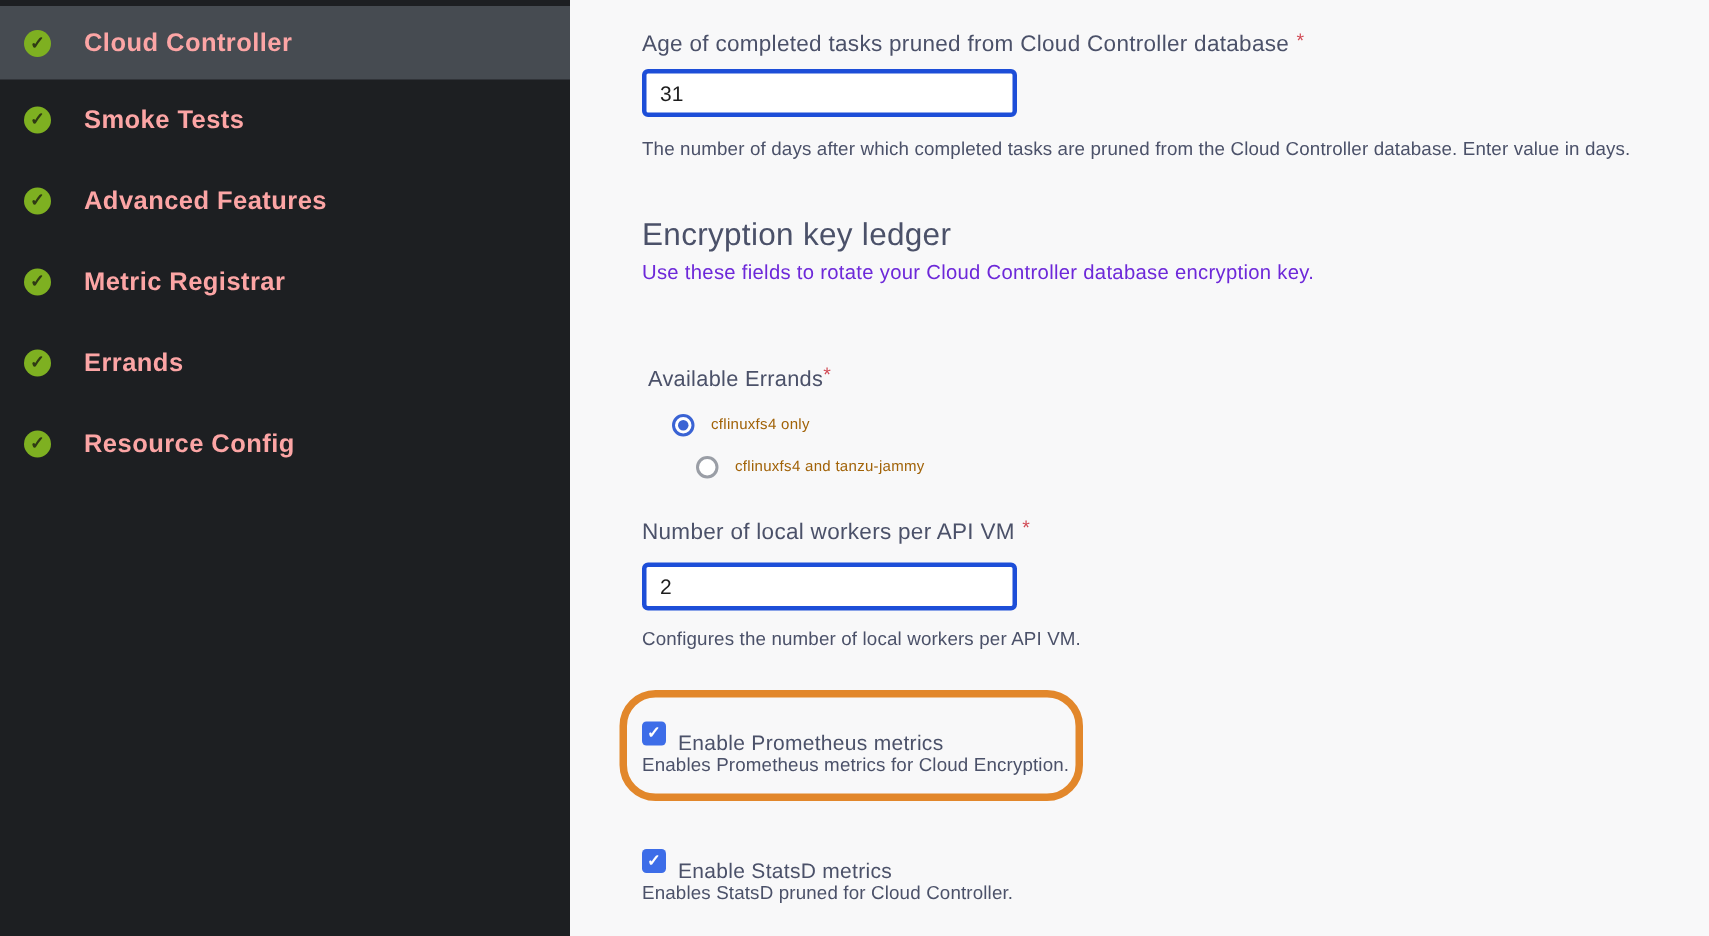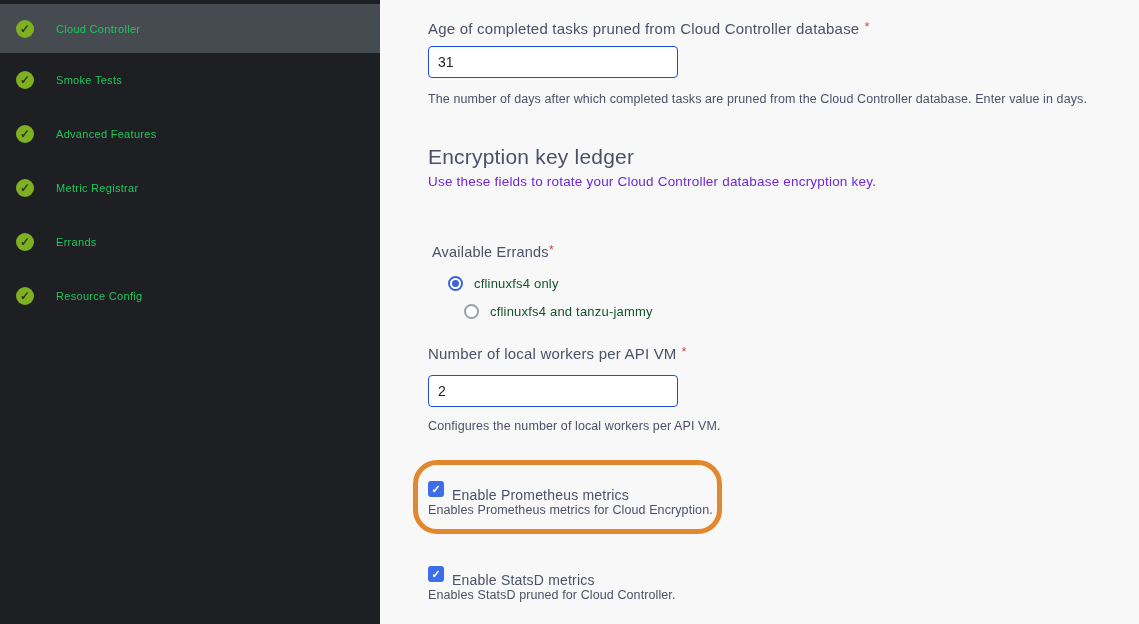--- a/index.html
+++ b/index.html
@@ -40,23 +40,24 @@
   }
   .status-icon .check-glyph {
     color: #2f3a14;
     font-size: 12px;
     font-weight: bold;
     line-height: 1;
     transform: translateY(-0.5px);
   }
   .nav-label {
     margin-left: 22px;
-    color: #22c55e;
-    font-size: 11px;
+    color: #fca5a5;
+    font-size: 17px;
     letter-spacing: 0.3px;
+    font-weight: bold;
   }
 
   
   .main {
     position: absolute;
     left: 380px; top: 0; right: 0; bottom: 0;
     background: #f8f8f9;
   }
   .abs { position: absolute; }
 
@@ -69,21 +70,21 @@
   .req {
     color: #d14a55;
     font-size: 13px;
     vertical-align: 3px;
   }
   .req.spaced { margin-left: 5px; }
 
   .text-input {
     width: 250px;
     height: 32px;
-    border: 1px solid #1d4ed8;
+    border: 3px solid #1d4ed8;
     border-radius: 4px;
     background: #ffffff;
     font-family: "Liberation Sans", sans-serif;
     font-size: 14px;
     color: #1d1d1d;
     padding-left: 9px;
     outline: none;
   }
 
   .help-text {
@@ -124,22 +125,22 @@
     width: 7px; height: 7px;
     border-radius: 50%;
     background: #3a63d4;
   }
   .radio.off {
     border: 2px solid #9a9ea6;
     background: #ffffff;
   }
   .radio-label {
     margin-left: 11px;
-    font-size: 13px;
-    color: #14532d;
+    font-size: 10px;
+    color: #a16207;
     letter-spacing: 0.2px;
   }
 
   
   .checkbox-row {
     display: flex;
     align-items: center;
   }
   .checkbox {
     width: 16px; height: 16px;

